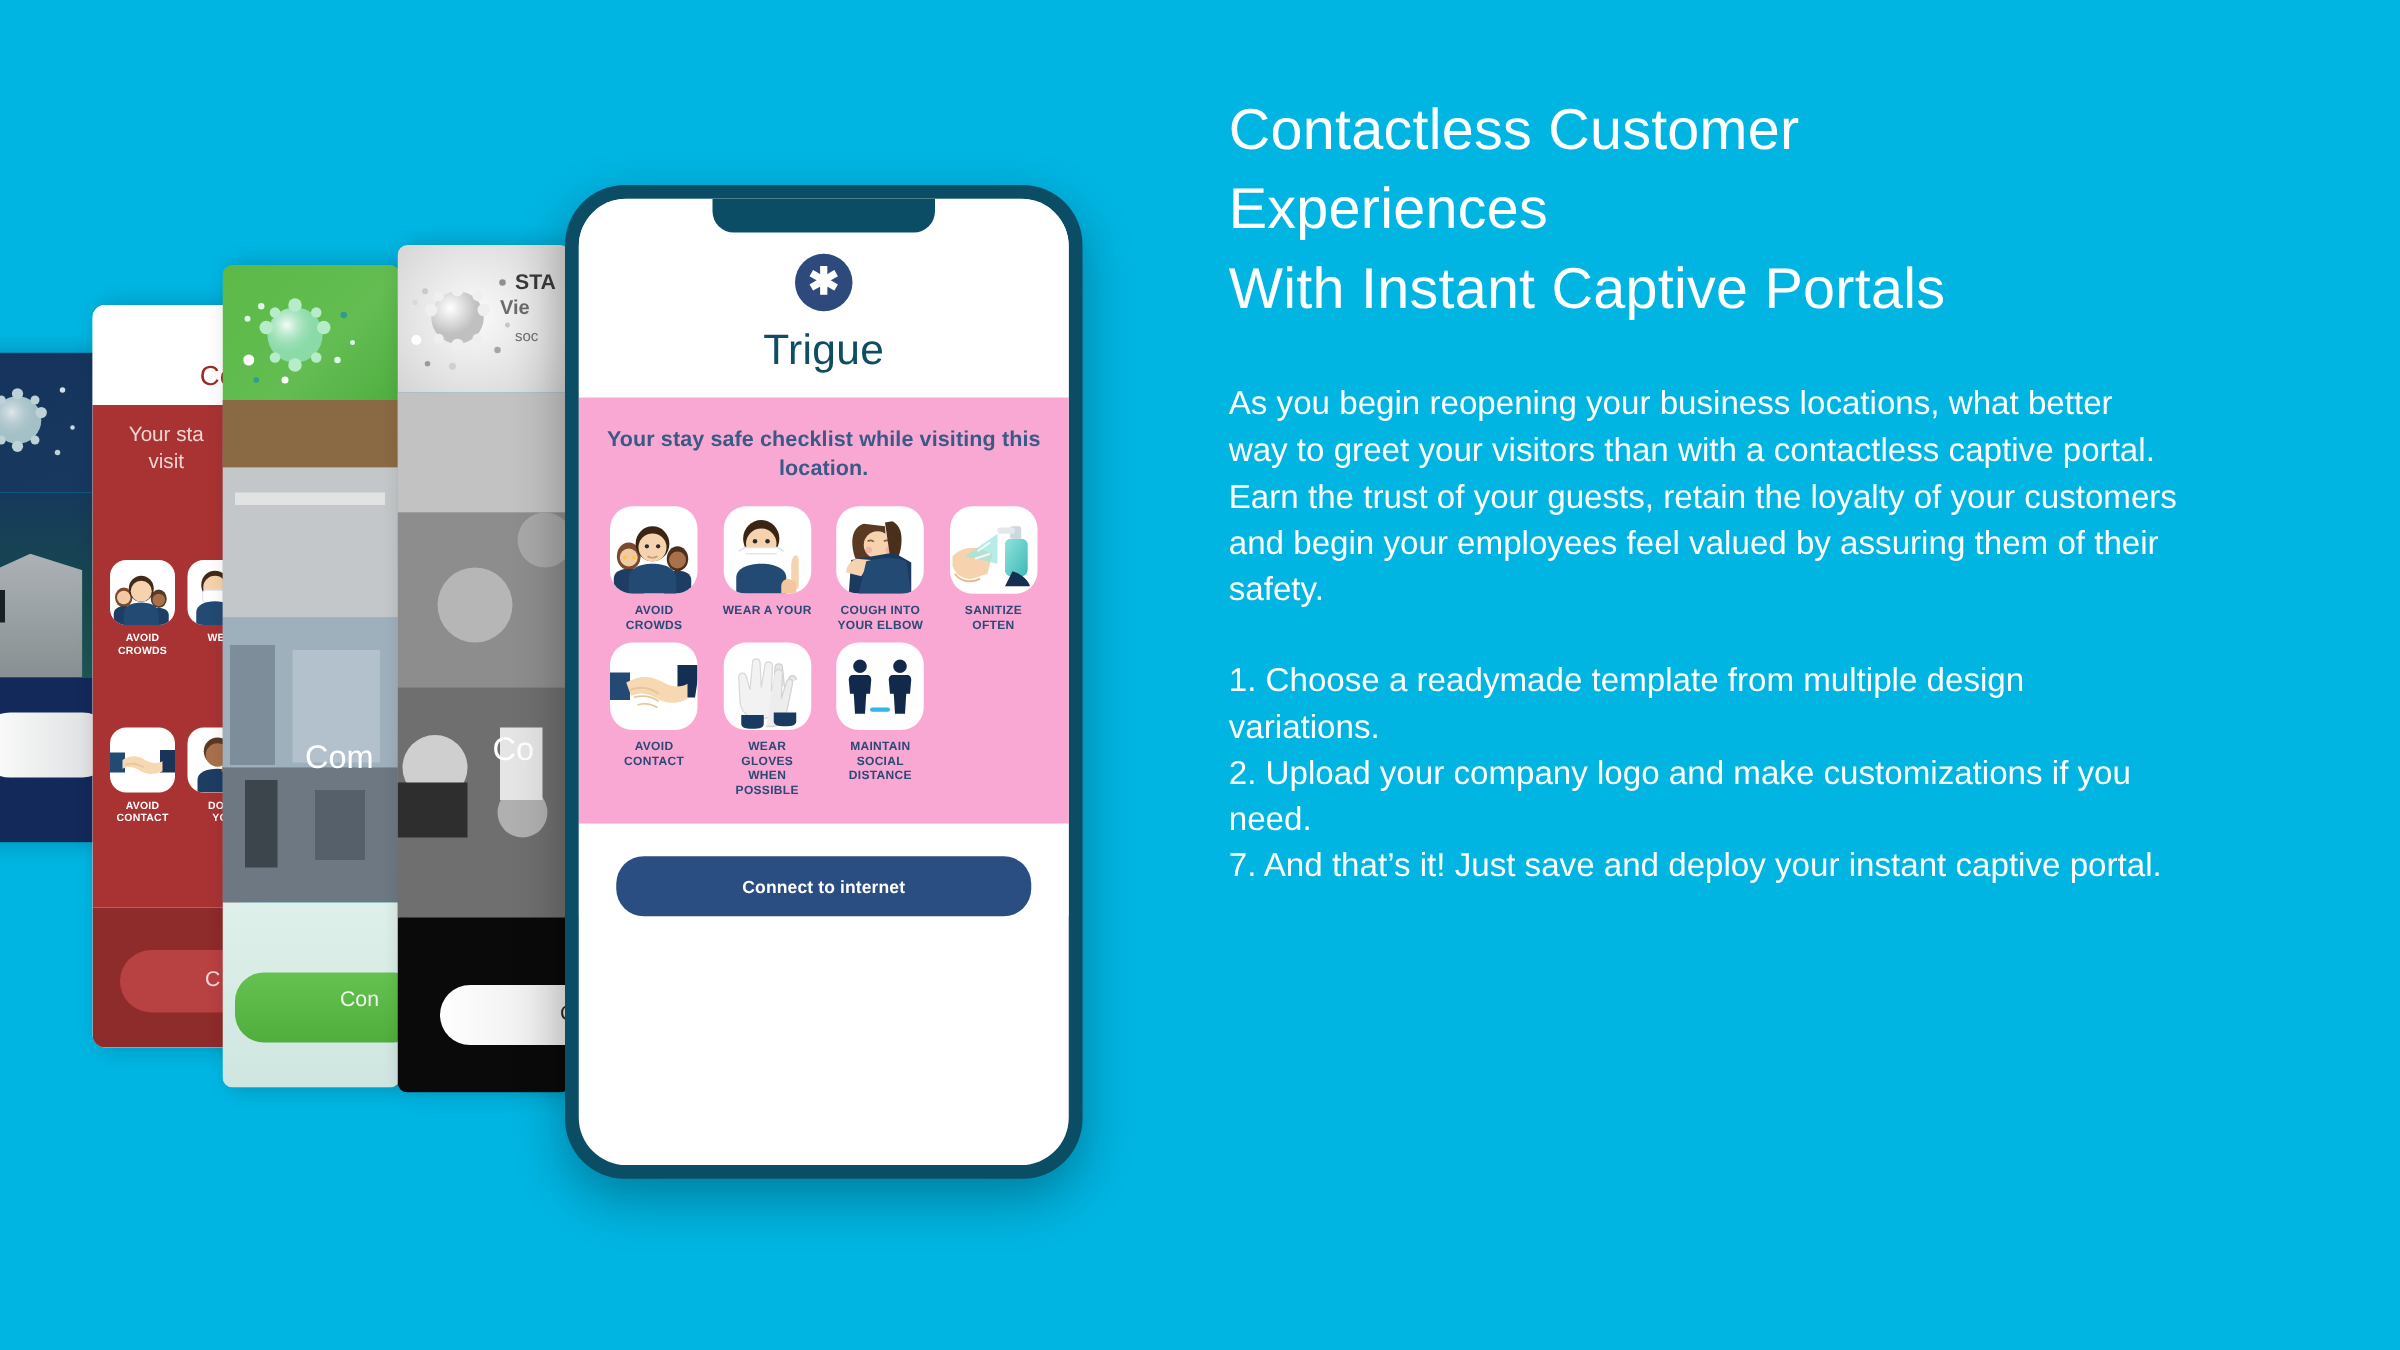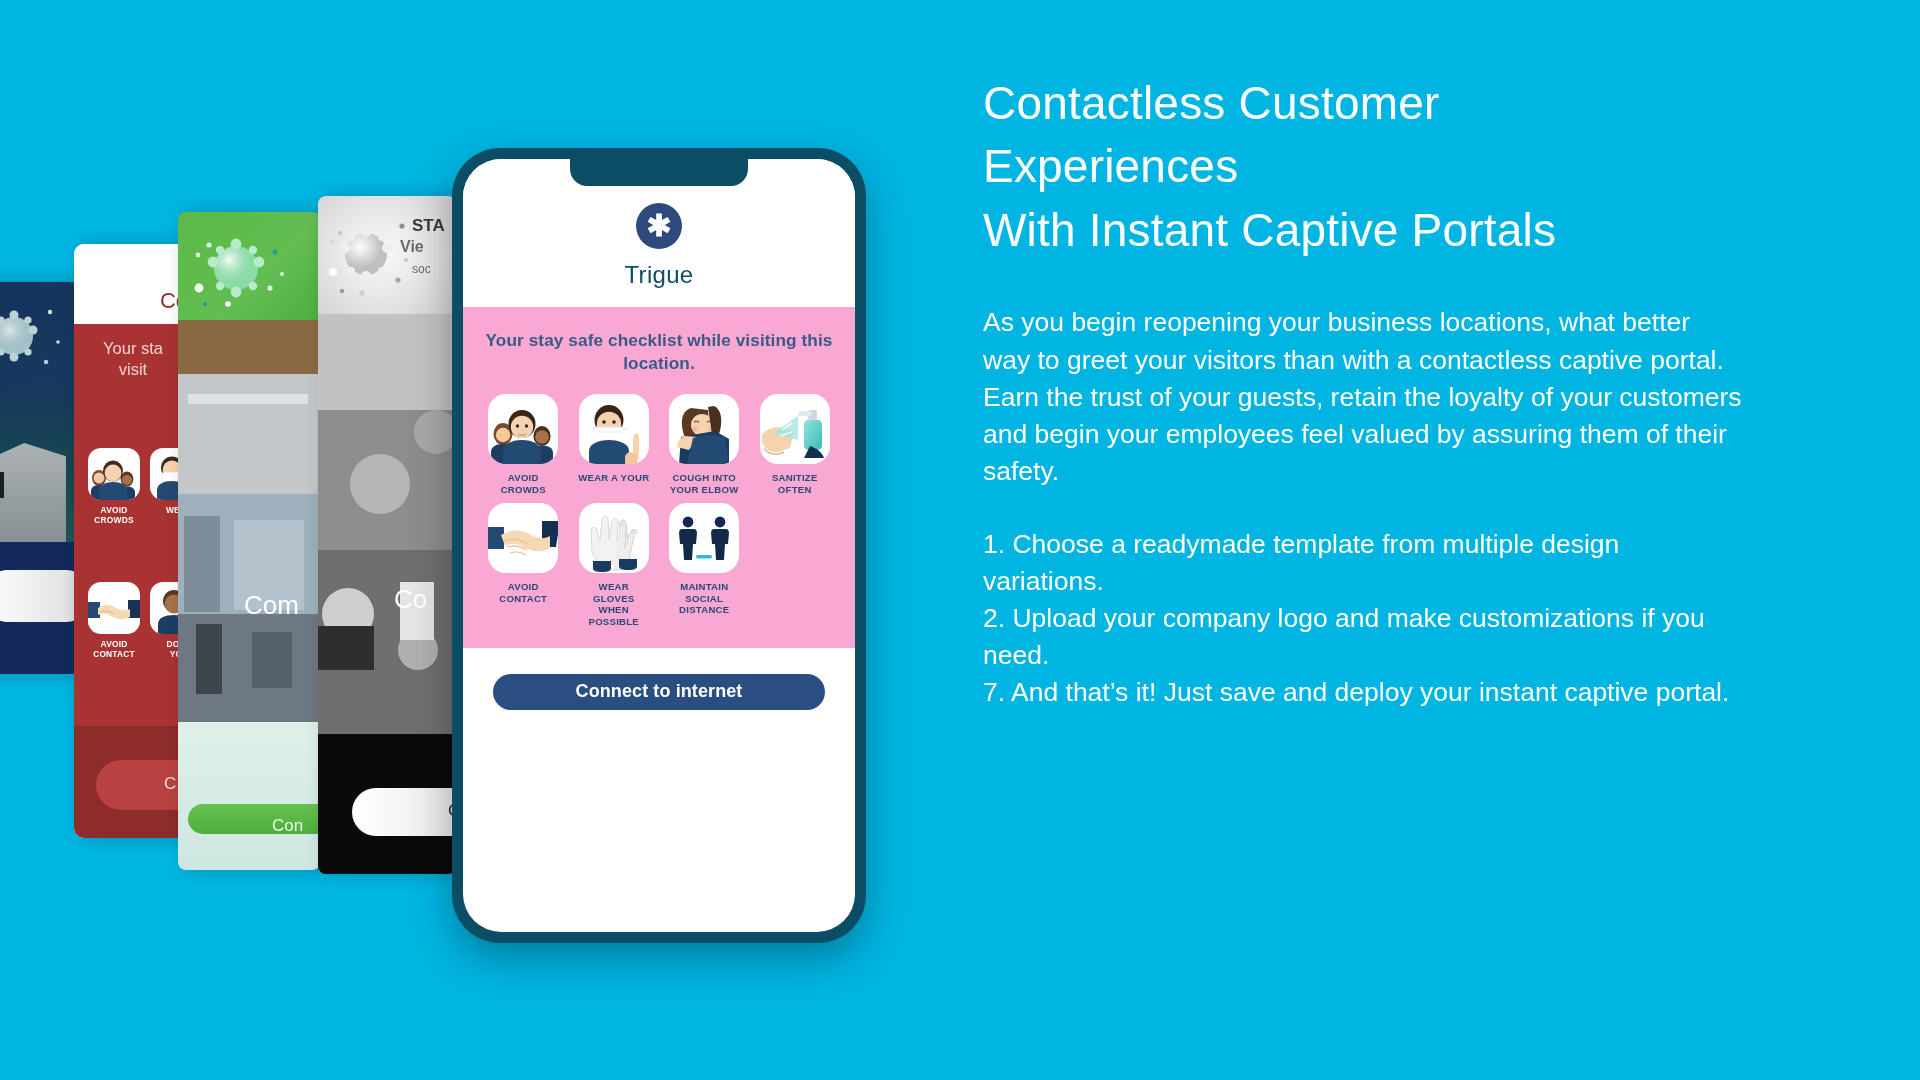--- a/index.html
+++ b/index.html
@@ -67,21 +67,21 @@
       font-weight:700; line-height:1.2; letter-spacing:.2px; }
 
   
   .pC { left:178px; top:212px; width:142px; height:658px; border-radius:8px; }
   .pC .grn { position:absolute; left:0; right:0; top:0; height:108px;
       background:linear-gradient(135deg,#5cb947 0%,#63bd52 60%,#4fae40 100%); }
   .pC .photo { position:absolute; left:0; right:0; top:108px; bottom:148px;
       background:linear-gradient(180deg,#7d6047 0%,#9b9a98 16%,#b9bcbe 34%,#8e9aa3 62%,#5f6b75 100%); }
   .pC .mint { position:absolute; left:0; right:0; bottom:0; height:148px;
       background:linear-gradient(180deg,#dff0ea,#cfe6e0); }
-  .pC .pill { position:absolute; left:10px; bottom:36px; width:150px; height:30px;
+  .pC .pill { position:absolute; left:10px; bottom:36px; width:150px; height:56px;
       border-radius:23px; background:linear-gradient(180deg,#66c250,#4fae3c); }
   .pC .pill span{position:absolute;left:84px;top:12px;color:#edf7ea;font-size:17px;}
   .pC .comt { position:absolute; left:66px; top:378px; color:#ffffff; font-size:26px; font-weight:300;}
 
   
   .pD { left:318px; top:196px; width:138px; height:678px; border-radius:8px; }
   .pD .gry { position:absolute; left:0; right:0; top:0; height:118px;
       background:radial-gradient(circle at 45% 48%, #fafafa 0%, #e3e3e3 55%, #cfcfcf 100%); }
   .pD .gry .st { position:absolute; left:94px; top:20px; color:#3a3a3a; font-weight:700; font-size:17px;}
   .pD .gry .s2 { position:absolute; left:82px; top:42px; color:#6b6b6b; font-weight:700; font-size:16px;}
@@ -111,41 +111,41 @@
   }
   .mp-head { padding:44px 0 18px; text-align:center; background:#fff; }
   .logo-circle {
     width:46px; height:46px; border-radius:50%; background:#2e4a7d;
     margin:0 auto; position:relative;
   }
   .logo-circle .ast {
     position:absolute; inset:0; color:#fff; font-size:30px; line-height:46px;
     text-align:center; font-weight:700;
   }
-  .brand { margin-top:12px; font-size:24px; font-weight:400; color:#0f4d63; letter-spacing:.3px; }
+  .brand { margin-top:12px; font-size:34px; font-weight:400; color:#0f4d63; letter-spacing:.3px; }
 
   .checklist-panel { background:#f9a8d4; padding:22px 18px 20px; }
   .cl-title {
     text-align:center; color:#3a5a86; font-size:17.2px; font-weight:700;
     line-height:1.32; letter-spacing:.1px; margin-bottom:20px;
   }
   .cl-grid { display:grid; grid-template-columns:repeat(4,1fr); gap:7px 6px; }
   .cl-item { display:flex; flex-direction:column; align-items:center; }
   .cl-tile {
     width:70px; height:70px; border-radius:18px; background:#ffffff;
     position:relative; overflow:hidden;
   }
   .cl-label {
     margin-top:8px; text-align:center; font-size:9.6px; font-weight:700;
     color:#2c4875; line-height:1.22; letter-spacing:.25px;
   }
   .mp-foot { background:#ffffff; padding:26px 30px 0; }
   .connect-btn {
-    width:100%; height:36px; border:none; border-radius:22px;
-    background:#2a4e82; color:#ffffff; font-size:18px; font-weight:700;
+    width:100%; height:48px; border:none; border-radius:22px;
+    background:#2a4e82; color:#ffffff; font-size:14px; font-weight:700;
     font-family:"Liberation Sans", sans-serif; cursor:pointer; letter-spacing:.1px;
   }
 
   
   .art { position:absolute; inset:0; }
 </style>
 </head>
 <body>
 
 <div class="stage">

